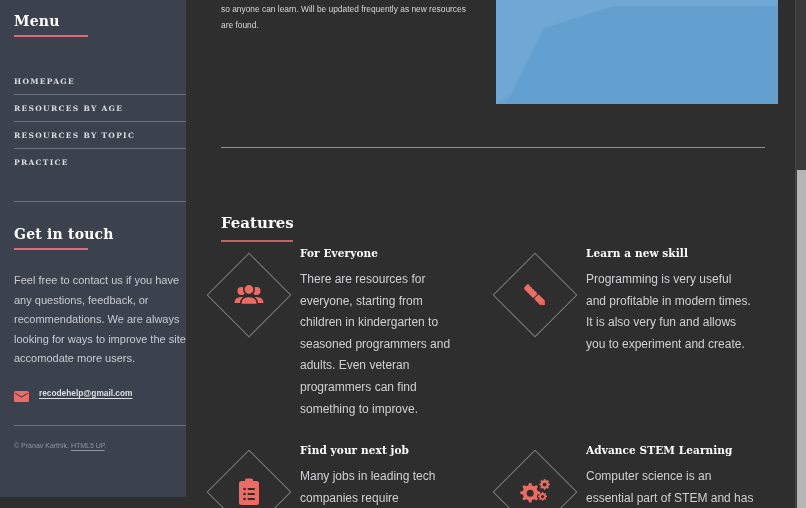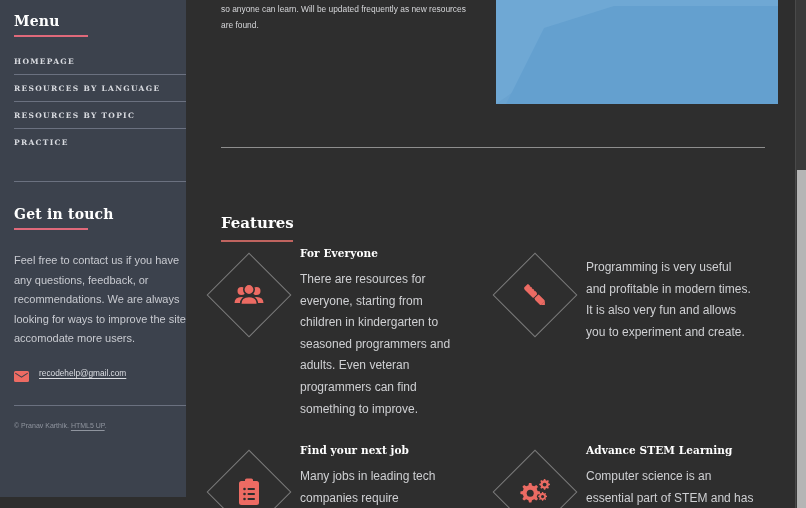--- a/index.html
+++ b/index.html
@@ -40,21 +40,21 @@
   }
   .sb-rule {
     width: 74px;
     height: 2px;
     background: #e0697a;
     margin-top: 6px;
   }
 
   #menu-heading-wrap { padding-top: 13px; }
 
-  #menu-list { margin-top: 20px; }
+  #menu-list { margin-top: 40px; }
 
   .menu-item {
     display: block;
     padding: 9px 0 8px 0;
     border-bottom: 1px solid #6b7180;
     color: #d9dbe0;
     font-size: 7.5px;
     font-weight: bold;
     letter-spacing: 1.3px;
     text-transform: uppercase;
@@ -79,20 +79,21 @@
     font-size: 11px;
     line-height: 1.78;
     font-family: "Liberation Sans", sans-serif;
   }
 
   #email-row {
     display: flex;
     align-items: center;
     margin-top: 19px;
     cursor: pointer;
+    font-weight: bold;
   }
   #email-icon {
     width: 15px; height: 11px;
     flex: 0 0 auto;
     margin-right: 10px;
   }
   #email-text {
     color: #dcdee3;
     font-size: 8.3px;
     text-decoration: underline;
@@ -257,21 +258,21 @@
 
   <aside id="sidebar">
 
     <div id="menu-heading-wrap">
       <div class="sb-heading">Menu</div>
       <div class="sb-rule"></div>
     </div>
 
     <nav id="menu-list">
       <a class="menu-item">Homepage</a>
-      <a class="menu-item">Resources by Language</a>
+      <a class="menu-item">Resources by Age</a>
       <a class="menu-item">Resources by Topic</a>
       <a class="menu-item last">Practice</a>
     </nav>
 
     <div id="menu-end-rule"></div>
 
     <div id="gettouch-wrap">
       <div class="sb-heading">Get in touch</div>
       <div class="sb-rule"></div>
     </div>
@@ -421,20 +422,21 @@
                 <polygon points="25,11 28,14 25,17"></polygon>
               </g>
               <g transform="rotate(-45 14 14)">
                 <rect x="10.5" y="2" width="6" height="13" rx="1"></rect>
                 <rect x="10.5" y="17" width="6" height="8" rx="0.6"></rect>
               </g>
             </svg>
           </div>
         </div>
         <div class="ftext">
+          <div class="ftitle">Learn a new skill</div>
           <div class="fbody">Programming is very useful and profitable in modern times. It is also very fun and allows you to experiment and create.</div>
         </div>
       </div>
 
       <div class="feature">
         <div class="diamond">
           <div class="box"></div>
           <div class="glyph">
             <svg width="22" height="28" viewBox="0 0 22 28" fill="#ec6b63">
               <rect x="1" y="3" width="20" height="24" rx="2.5"></rect>

